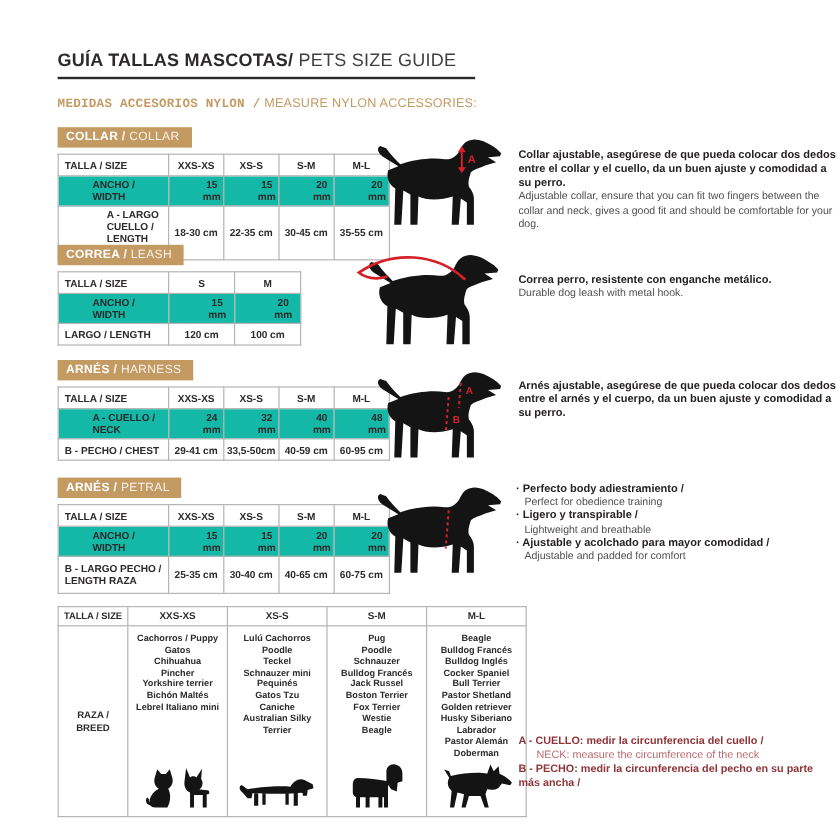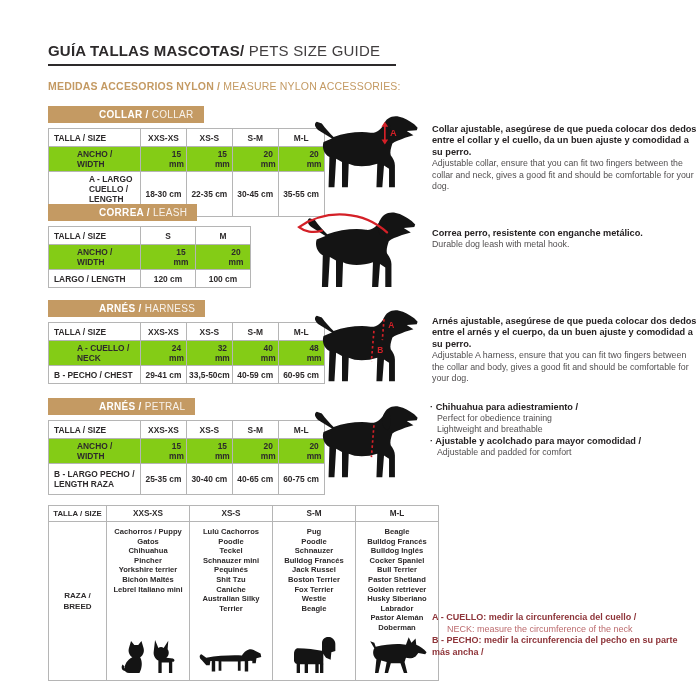--- a/index.html
+++ b/index.html
@@ -5,33 +5,33 @@
   html,body{margin:0;padding:0;background:#ffffff;}
   body{font-family:"Liberation Sans",sans-serif;color:#2d2a2b;}
   .page{position:relative;width:700px;height:700px;background:#fff;overflow:hidden;}
 
   
   .title{position:absolute;left:48px;top:42px;font-size:15px;letter-spacing:.2px;
          border-bottom:2px solid #2d2a2b;padding:0 16px 5px 0;white-space:nowrap;color:#2d2a2b;}
   .title .b{font-weight:bold;}
   .title .l{font-weight:normal;color:#413e3f;}
   .subtitle{position:absolute;left:48px;top:80px;font-size:10.5px;color:#c49a63;white-space:nowrap;letter-spacing:.2px;}
-  .subtitle .b{font-weight:bold;}
+  .subtitle .b{font-weight:bold;font-family:Liberation Mono, monospace;}
 
   
   .badge{position:absolute;left:48px;background:#c49a63;color:#fff;font-size:10px;
          padding:3px 10px 3px 7px;white-space:nowrap;letter-spacing:.3px;}
-  .badge .b{font-weight:bold;margin-left:44px;}
+  .badge .b{font-weight:bold;}
   .badge .l{opacity:.88;font-weight:normal;}
 
   
   table.spec{position:absolute;left:48px;border-collapse:collapse;font-size:8.4px;color:#2d2a2b;table-layout:fixed;}
   table.spec td{border:1px solid #b5b5b5;text-align:center;padding:2px 2px;font-weight:bold;height:13px;line-height:10px;}
   table.spec td.lbl{text-align:left;padding-left:5px;}
-  table.spec tr.shaded td{background:#84cc16;padding-left:28px;}
+  table.spec tr.shaded td{background:#14b8a6;padding-left:28px;}
 
   
   .desc{position:absolute;left:432px;width:266px;font-size:9.2px;line-height:11.4px;}
   .desc .es{font-weight:bold;color:#262223;}
   .desc .en{font-weight:normal;color:#514e4f;font-size:8.8px;}
   .bullets{position:absolute;left:430px;width:266px;font-size:9.2px;line-height:11.2px;}
   .bullet .es{font-weight:bold;color:#262223;}
   .bullet .es::before{content:"· ";}
   .bullet .en{font-weight:normal;color:#514e4f;font-size:8.8px;padding-left:7px;}
 
@@ -204,21 +204,20 @@
         <path class="ink" d="M86,16 C82,24 83,32 90,36 C95,32 95,22 92,14 Z"></path>
       </g>
       <path class="red-stroke" style="stroke-width:2;stroke-dasharray:3,3" d="M100,18 L98,43"></path>
       <path class="red-stroke" style="stroke-width:2;stroke-dasharray:3,3" d="M88,32 L85,68"></path>
       <text class="red-letter" x="105" y="29" style="font-size:10px">A</text>
       <text class="red-letter" x="92" y="58" style="font-size:10px">B</text>
     </svg>
   </div>
   <div class="desc" style="top:316px;">
     <div class="es">Arnés ajustable, asegúrese de que pueda colocar dos dedos entre el arnés y el cuerpo, da un buen ajuste y comodidad a su perro.</div>
-    <div class="en">Adjustable A harness, ensure that you can fit two fingers between the collar and body, gives a good fit and should be comfortable for your dog.</div>
   </div>
 
   <div class="badge" style="top:398px;">
     <span class="b">ARNÉS /</span><span class="l"> PETRAL</span>
   </div>
   <table class="spec" style="top:420px;">
     <colgroup>
         <col style="width:92px">
         <col style="width:41px">
         <col style="width:41px">
@@ -253,24 +252,25 @@
     <svg width="126" height="88" viewBox="0 0 150 100">
       <g transform="translate(14,0)">
         <path class="ink" d="M24,34 L8,24 C4,21 2,16 6,14 L12,16 C16,22 22,28 26,32 C40,27 58,25 70,27 C76,28 82,24 86,17 C88,10 96,6 104,8 C110,9 116,13 122,17 L126,21 L125,24 L113,25 L121,30 L111,33 C104,36 99,37 96,40 C94,46 93,50 94,54 C97,58 99,62 99,66 L99,92 L92,92 L92,70 L86,66 L84,92 L77,92 L78,64 C66,68 52,68 44,64 L43,92 L36,92 L36,62 L29,58 L27,92 L20,92 L21,56 C14,52 12,44 14,38 Z"></path>
         <path class="ink" d="M86,16 C82,24 83,32 90,36 C95,32 95,22 92,14 Z"></path>
       </g>
       <path class="red-stroke" style="stroke-width:2;stroke-dasharray:3,3" d="M88,30 L85,68"></path>
     </svg>
   </div>
   <div class="bullets" style="top:402px;">
     <div class="bullet">
-      <div class="es">Chihuahua para adiestramiento /</div>
+      <div class="es">Perfecto body adiestramiento /</div>
       <div class="en">Perfect for obedience training</div>
     </div>
     <div class="bullet">
+      <div class="es">Ligero y transpirable /</div>
       <div class="en">Lightweight and breathable</div>
     </div>
     <div class="bullet">
       <div class="es">Ajustable y acolchado para mayor comodidad /</div>
       <div class="en">Adjustable and padded for comfort</div>
     </div>
   </div>
 
   <table class="breeds">
     <colgroup>
@@ -322,21 +322,21 @@
         </div>
       </td>
       <td>
         <div class="breed-col">
           <div class="breed-list">
                 <div>Lulú Cachorros</div>
                 <div>Poodle</div>
                 <div>Teckel</div>
                 <div>Schnauzer mini</div>
                 <div>Pequinés</div>
-                <div>Shit Tzu</div>
+                <div>Gatos Tzu</div>
                 <div>Caniche</div>
                 <div>Australian Silky Terrier</div>
               </div>
           <div class="sil-row">
             <span>
               <svg width="66" height="32" viewBox="0 0 96 46">
                 <path class="ink" d="M6,25 C2,23 1,17 5,16 L12,21 C30,18 52,17 64,18 C68,11 75,7 81,10 L91,15 L92,20 L85,22 L84,29 L79,29 L79,25 C70,27 32,27 18,26 L17,32 L12,32 Z"></path>
                 <path class="ink" d="M20,26 L20,41 L25,41 L25,26 Z M68,25 L68,41 L73,41 L73,25 Z M30,26 L30,40 L34,40 L34,26 Z M58,26 L58,40 L62,40 L62,26 Z"></path>
                 <path class="ink" d="M75,13 C72,19 74,24 79,26 C82,22 81,16 79,11 Z"></path>
               </svg>

